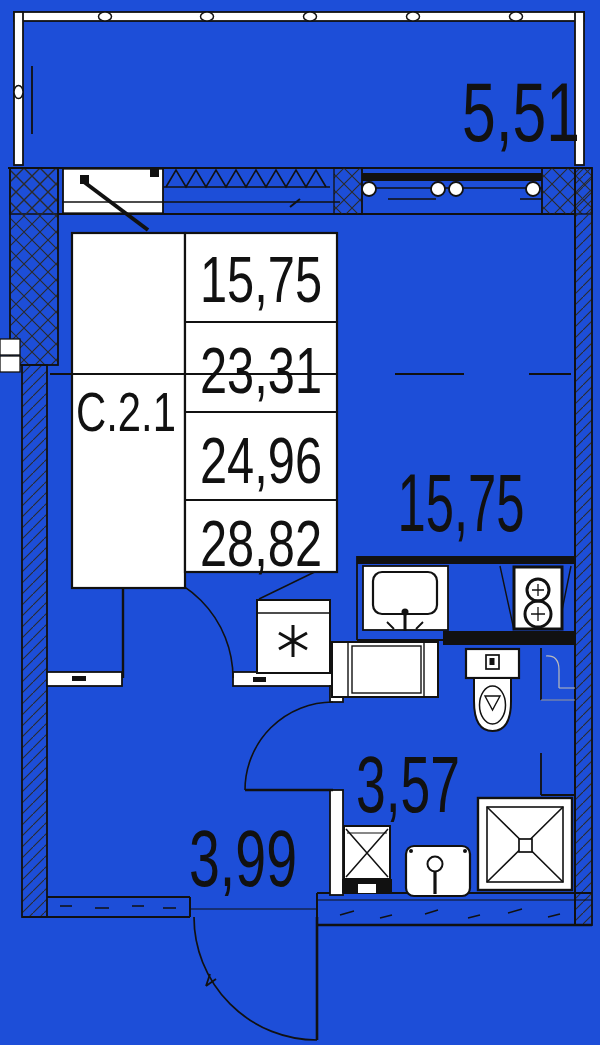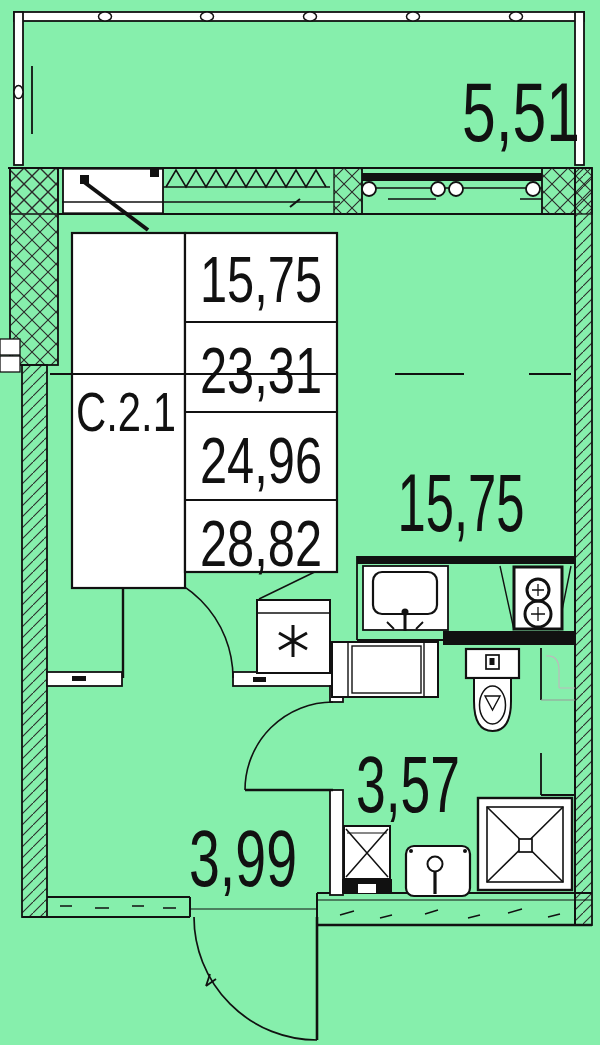--- a/index.html
+++ b/index.html
@@ -1,16 +1,16 @@
 <!DOCTYPE html>
 <html><head>
 <meta charset="utf-8">
 <style>
   html,body{margin:0;padding:0;background:#fff;}
-  .stage{width:600px;height:1045px;position:relative;background:#86efac;overflow:hidden;text-align:right;}
+  .stage{width:600px;height:1045px;position:relative;background:#1d4ed8;overflow:hidden;text-align:right;}
   svg{display:block;}
   svg text{font-family:"Liberation Sans", sans-serif;fill:#111;}
   .ln{stroke:#111;fill:none;stroke-linecap:butt;}
   .fw{fill:#fff;stroke:#111;}
   .fb{fill:#111;stroke:none;}
   .faint{stroke:#bbb;fill:none;}
   .lite{stroke:#999;fill:none;}
 </style>
 </head>
 <body>

